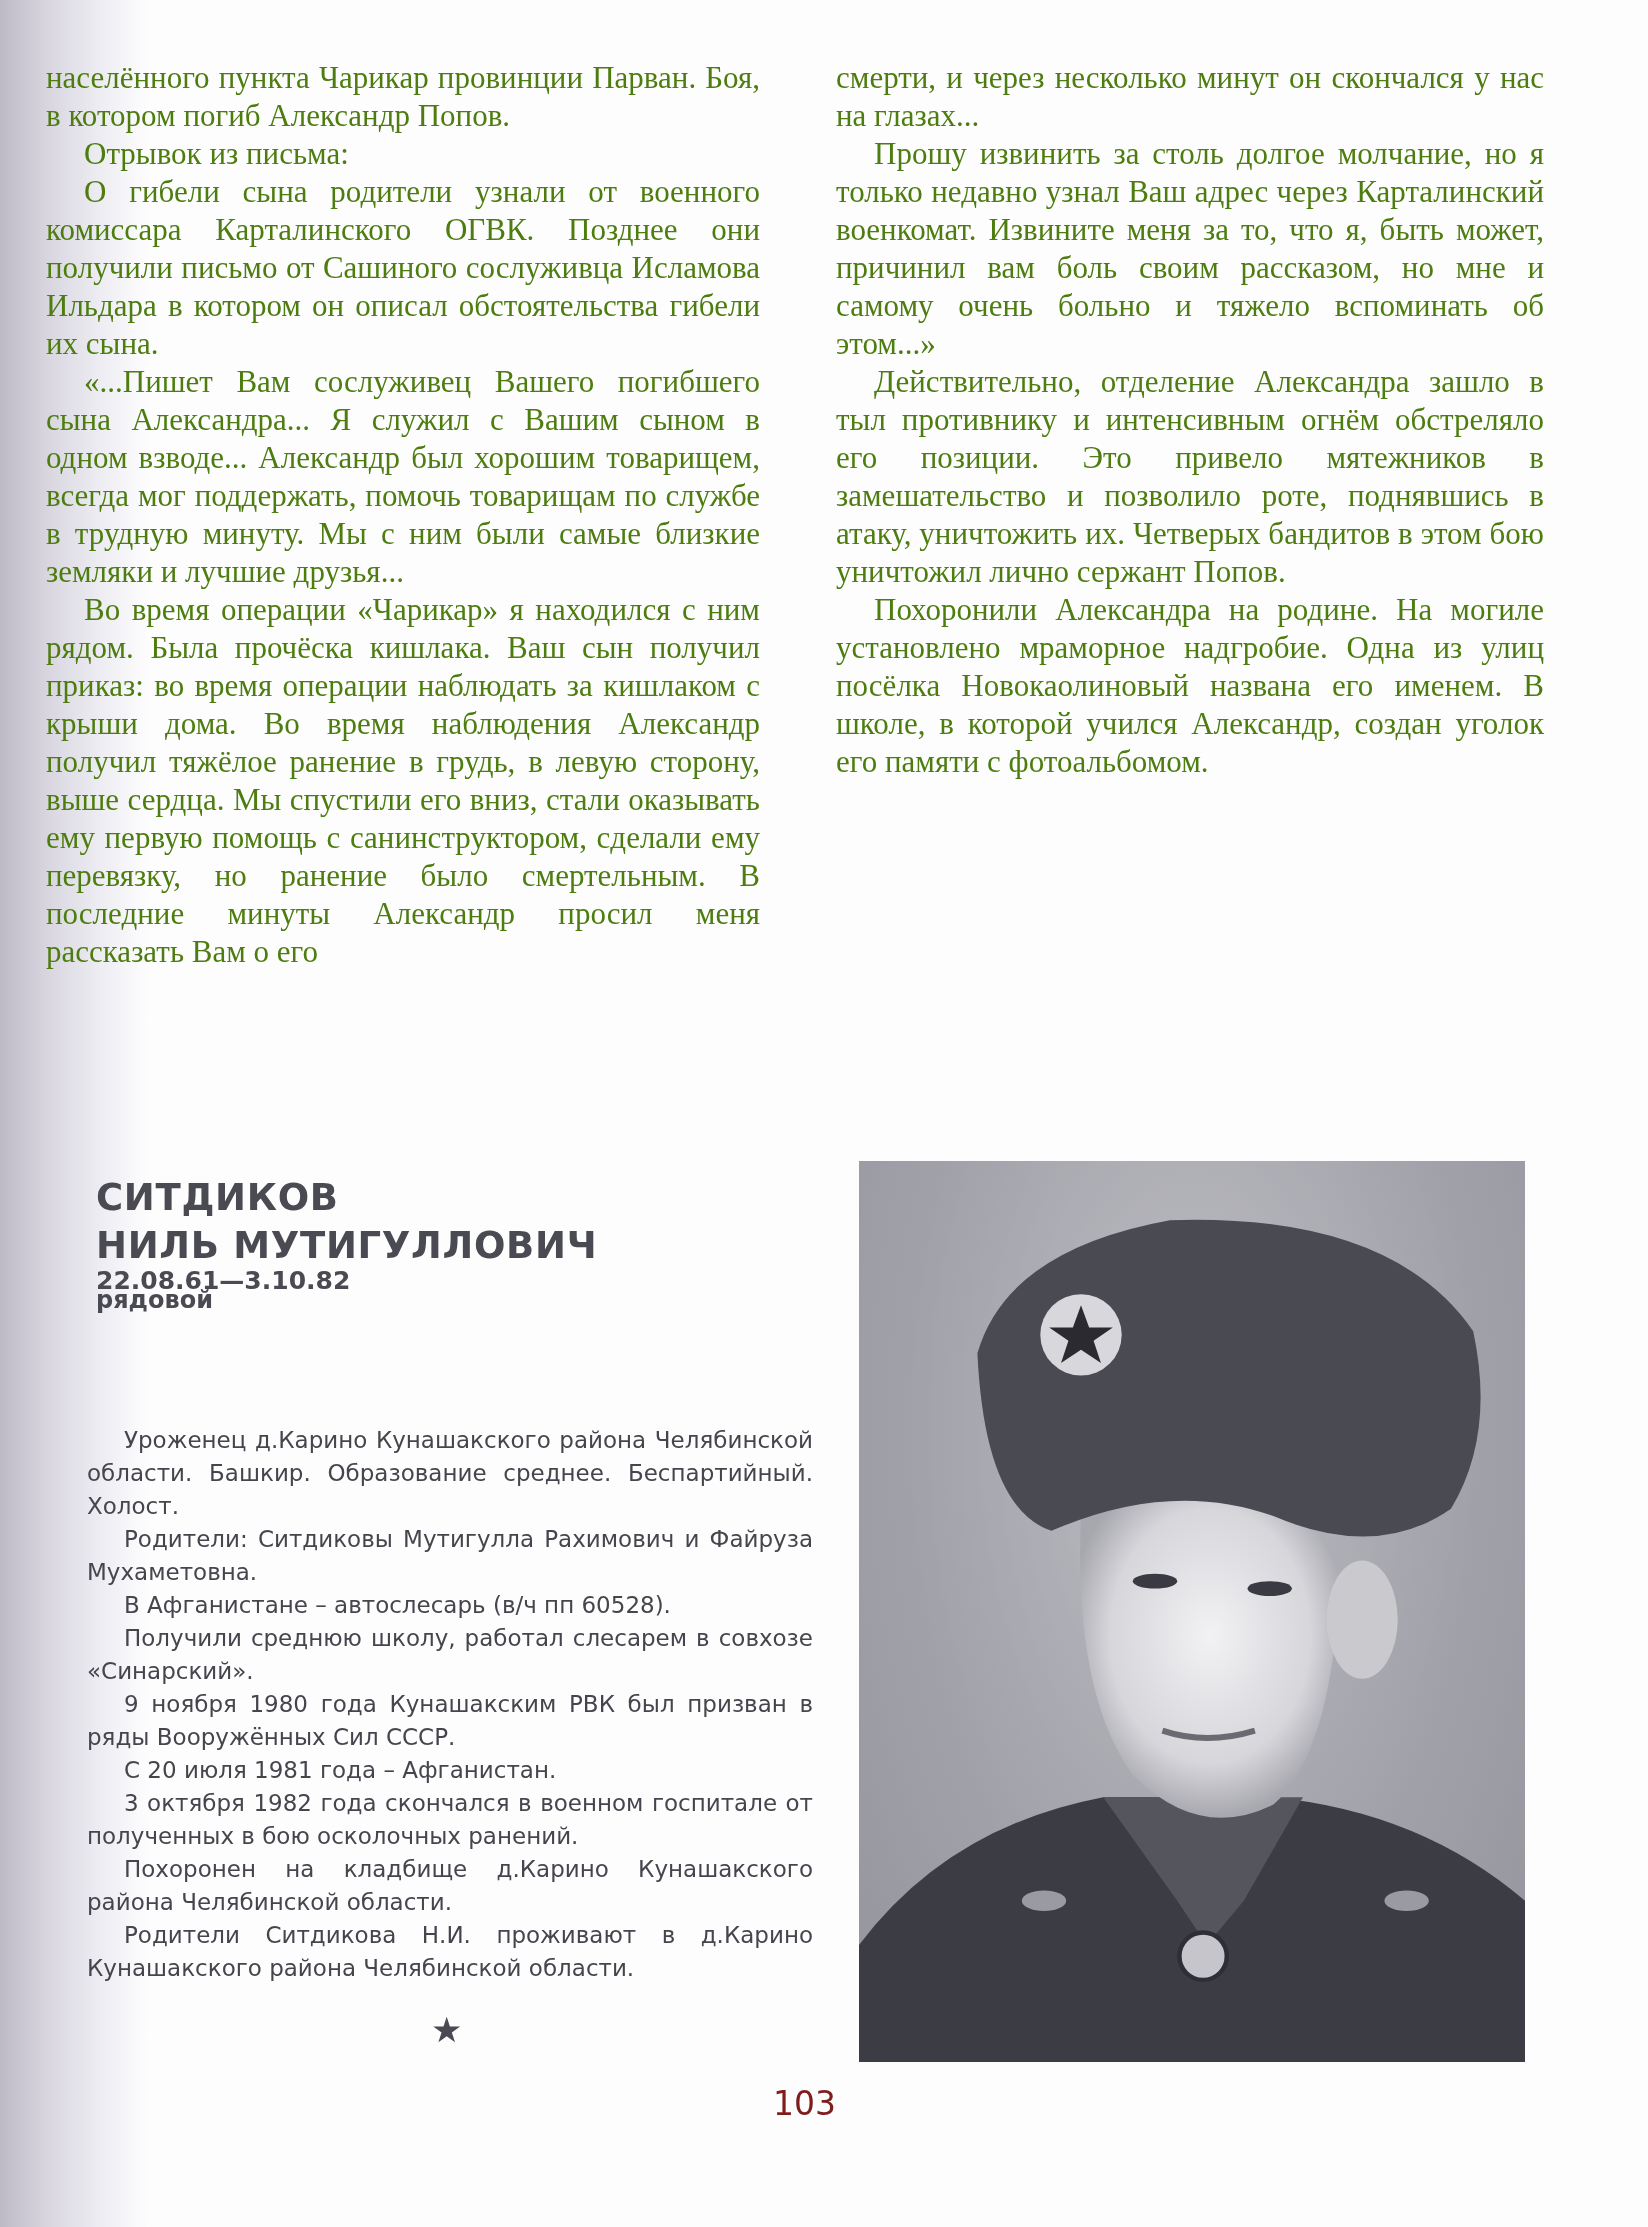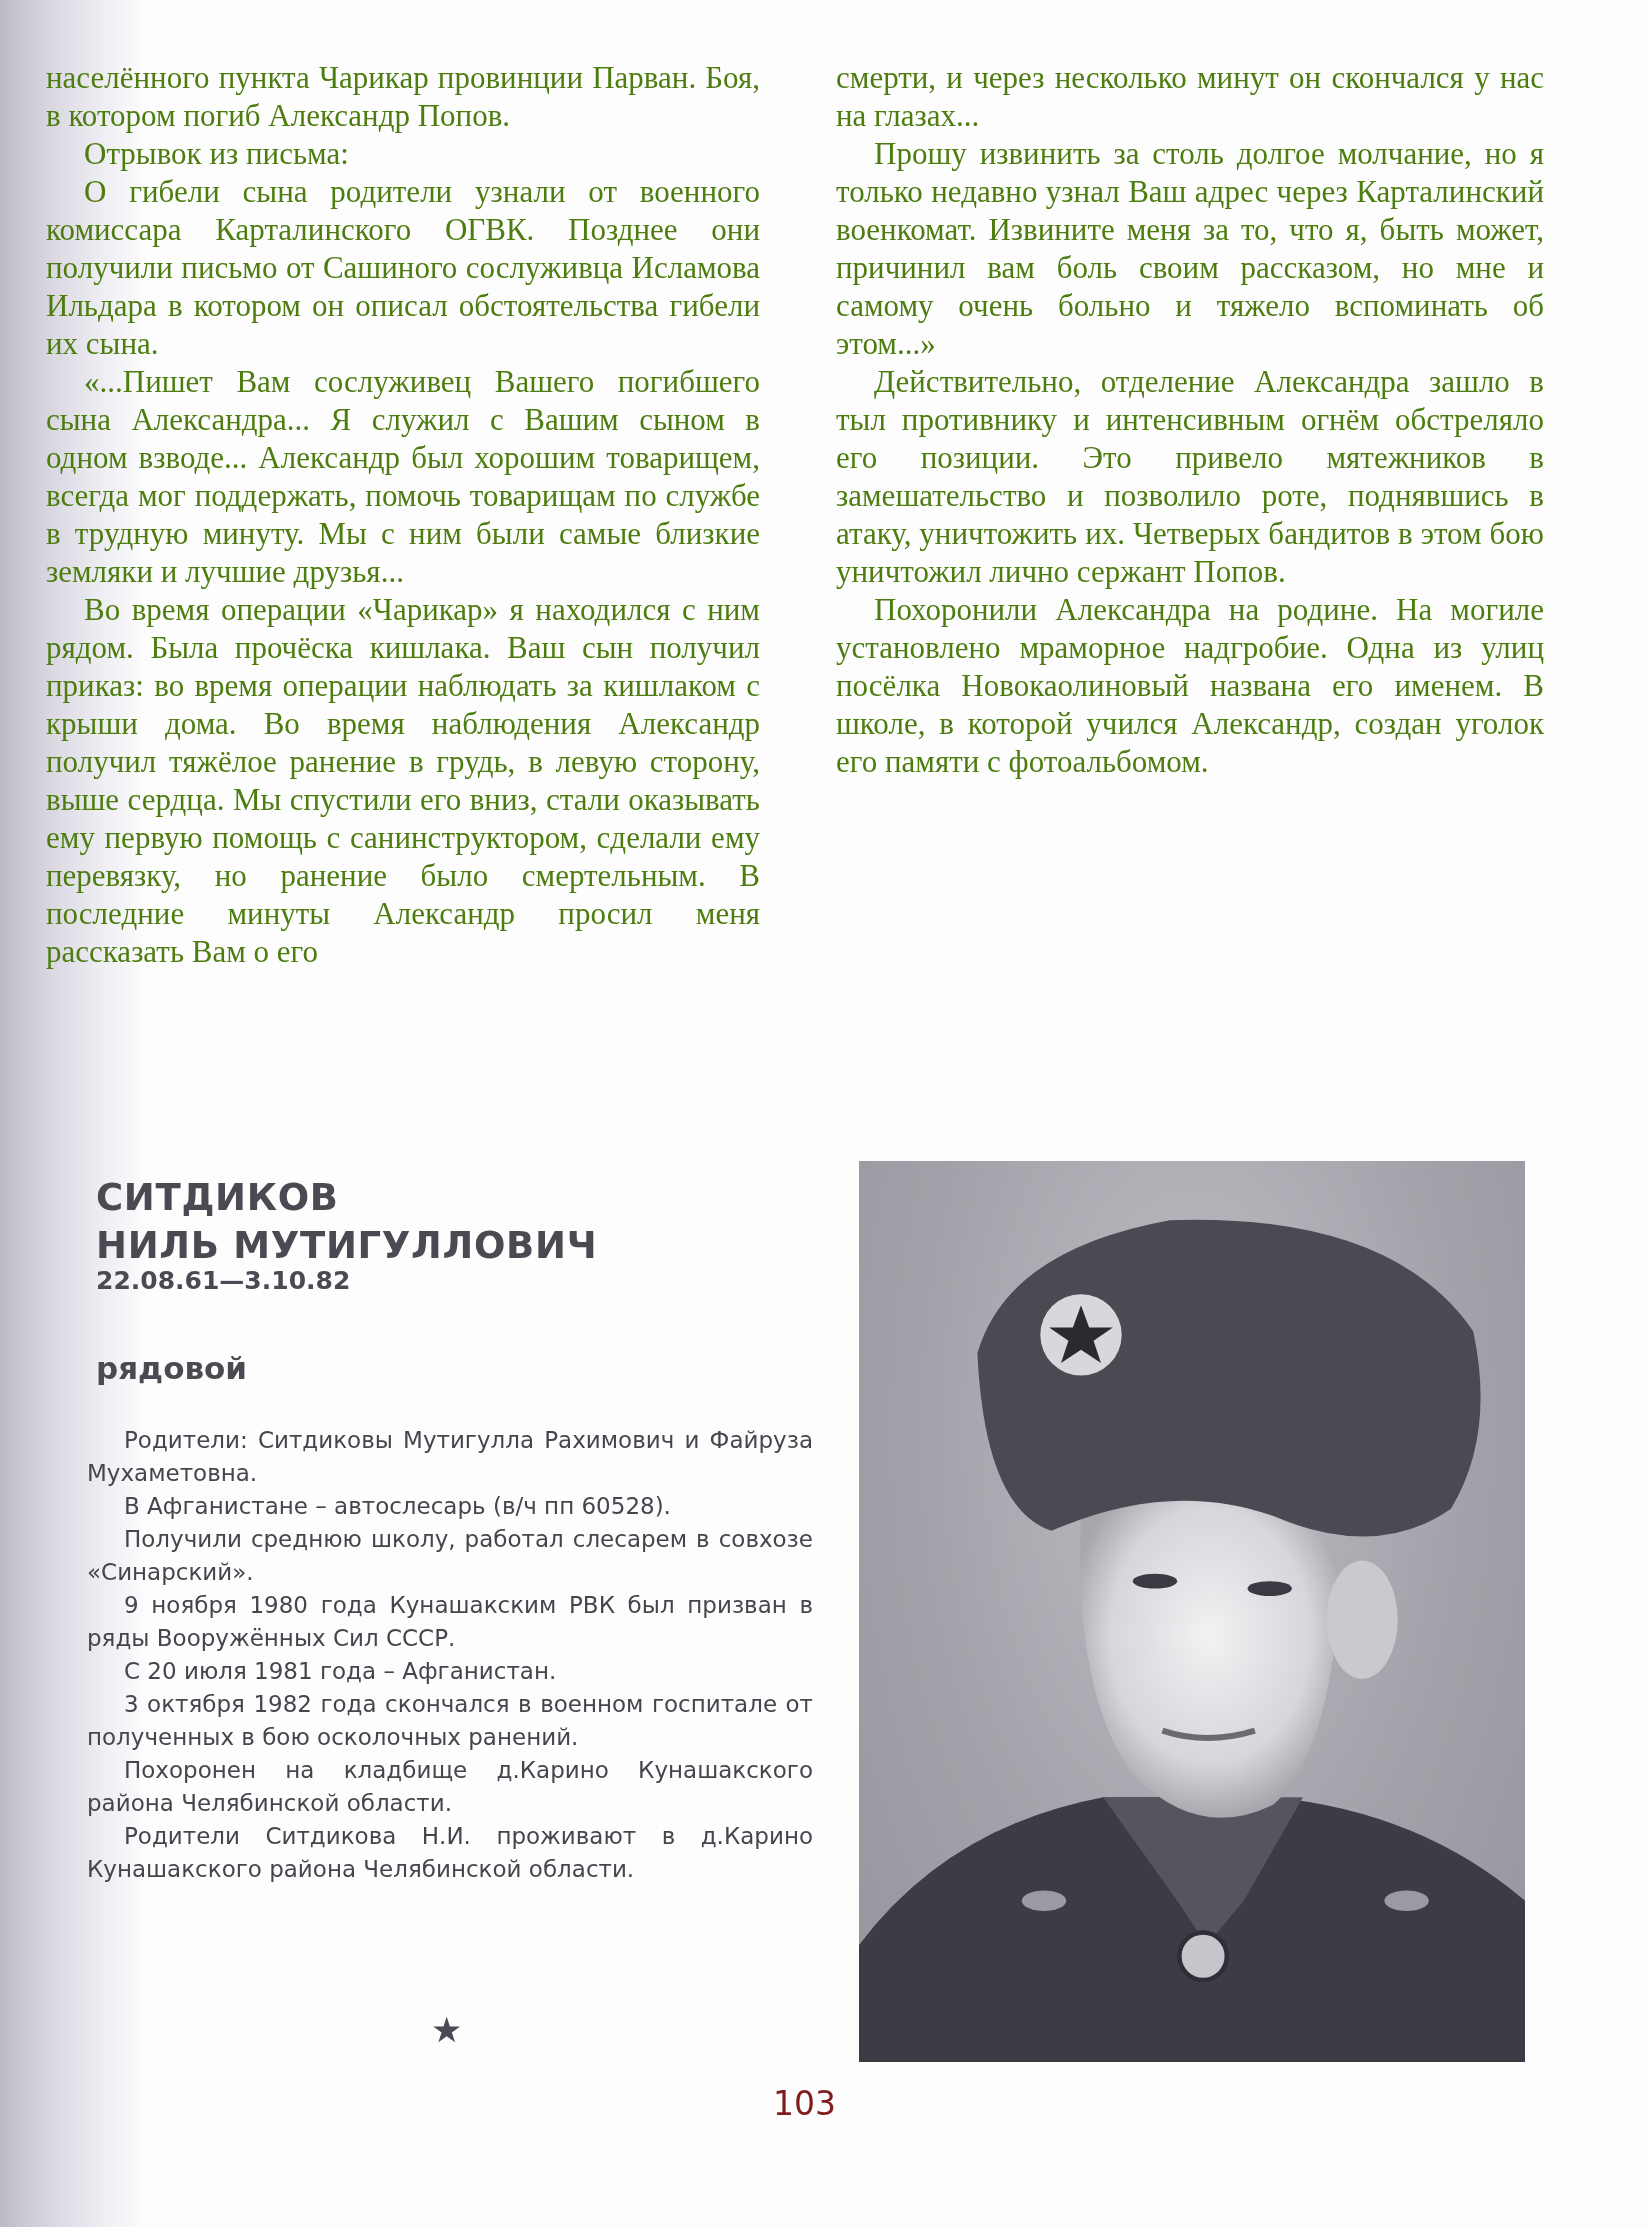--- a/index.html
+++ b/index.html
@@ -12,21 +12,21 @@
   .col p { margin:0; }
   .col p.ind { text-indent:38px; }
   #col-left { left:46px; top:59px; width:714px; }
   #col-right { left:836px; top:59px; width:708px; }
 
   .bio-head { position:absolute; left:96px; width:666px; 
               font-family:"DejaVu Sans","Liberation Sans",sans-serif; font-weight:bold; color:#4a4a52; }
   #surname { top:1176px; font-size:37px; letter-spacing:0.7px; }
   #givenname { top:1224px; font-size:37px; letter-spacing:0.7px; }
   #dates { top:1266px; font-size:25px; }
-  #rank { top:1350px; font-size:31px; }
+  #rank { top:1286px; font-size:24px; }
 
   #bio { position:absolute; left:87px; top:1424px; width:726px;
          font-family:"DejaVu Sans","Liberation Sans",sans-serif; font-size:23px; line-height:33px;
          color:#45454d; }
   #bio p { margin:0; text-align:justify; }
   #bio p.ind { text-indent:37px; }
 
   #star { position:absolute; left:431px; top:2013px; font-size:35px; color:#4a4a52;
           font-family:"DejaVu Sans",sans-serif; line-height:1; }
   #page-num { position:absolute; left:773px; top:2084px; font-size:33px; color:#7f1d1d;
@@ -55,20 +55,21 @@
     <p class="ind">Действительно, отделение Александра зашло в тыл противнику и интенсивным огнём обстреляло его позиции. Это привело мятежников в замешательство и позволило роте, поднявшись в атаку, уничтожить их. Четверых бандитов в этом бою уничтожил лично сержант Попов.</p>
     <p class="ind">Похоронили Александра на родине. На могиле установлено мраморное надгробие. Одна из улиц посёлка Новокаолиновый названа его именем. В школе, в которой учился Александр, создан уголок его памяти с фотоальбомом.</p>
   </div>
 
 <div id="surname" class="bio-head">СИТДИКОВ</div>
 <div id="givenname" class="bio-head">НИЛЬ МУТИГУЛЛОВИЧ</div>
 <div id="dates" class="bio-head">22.08.61—3.10.82</div>
 <div id="rank" class="bio-head">рядовой</div>
 
 <div id="bio">
+    <p class="ind">Уроженец д.Карино Кунашакского района Челябинской области. Башкир. Образование среднее. Беспартийный. Холост.</p>
     <p class="ind">Родители: Ситдиковы Мутигулла Рахимович и Файруза Мухаметовна.</p>
     <p class="ind">В Афганистане – автослесарь (в/ч пп 60528).</p>
     <p class="ind">Получили среднюю школу, работал слесарем в совхозе «Синарский».</p>
     <p class="ind">9 ноября 1980 года Кунашакским РВК был призван в ряды Вооружённых Сил СССР.</p>
     <p class="ind">С 20 июля 1981 года – Афганистан.</p>
     <p class="ind">3 октября 1982 года скончался в военном госпитале от полученных в бою осколочных ранений.</p>
     <p class="ind">Похоронен на кладбище д.Карино Кунашакского района Челябинской области.</p>
     <p class="ind">Родители Ситдикова Н.И. проживают в д.Карино Кунашакского района Челябинской области.</p>
   </div>
 

